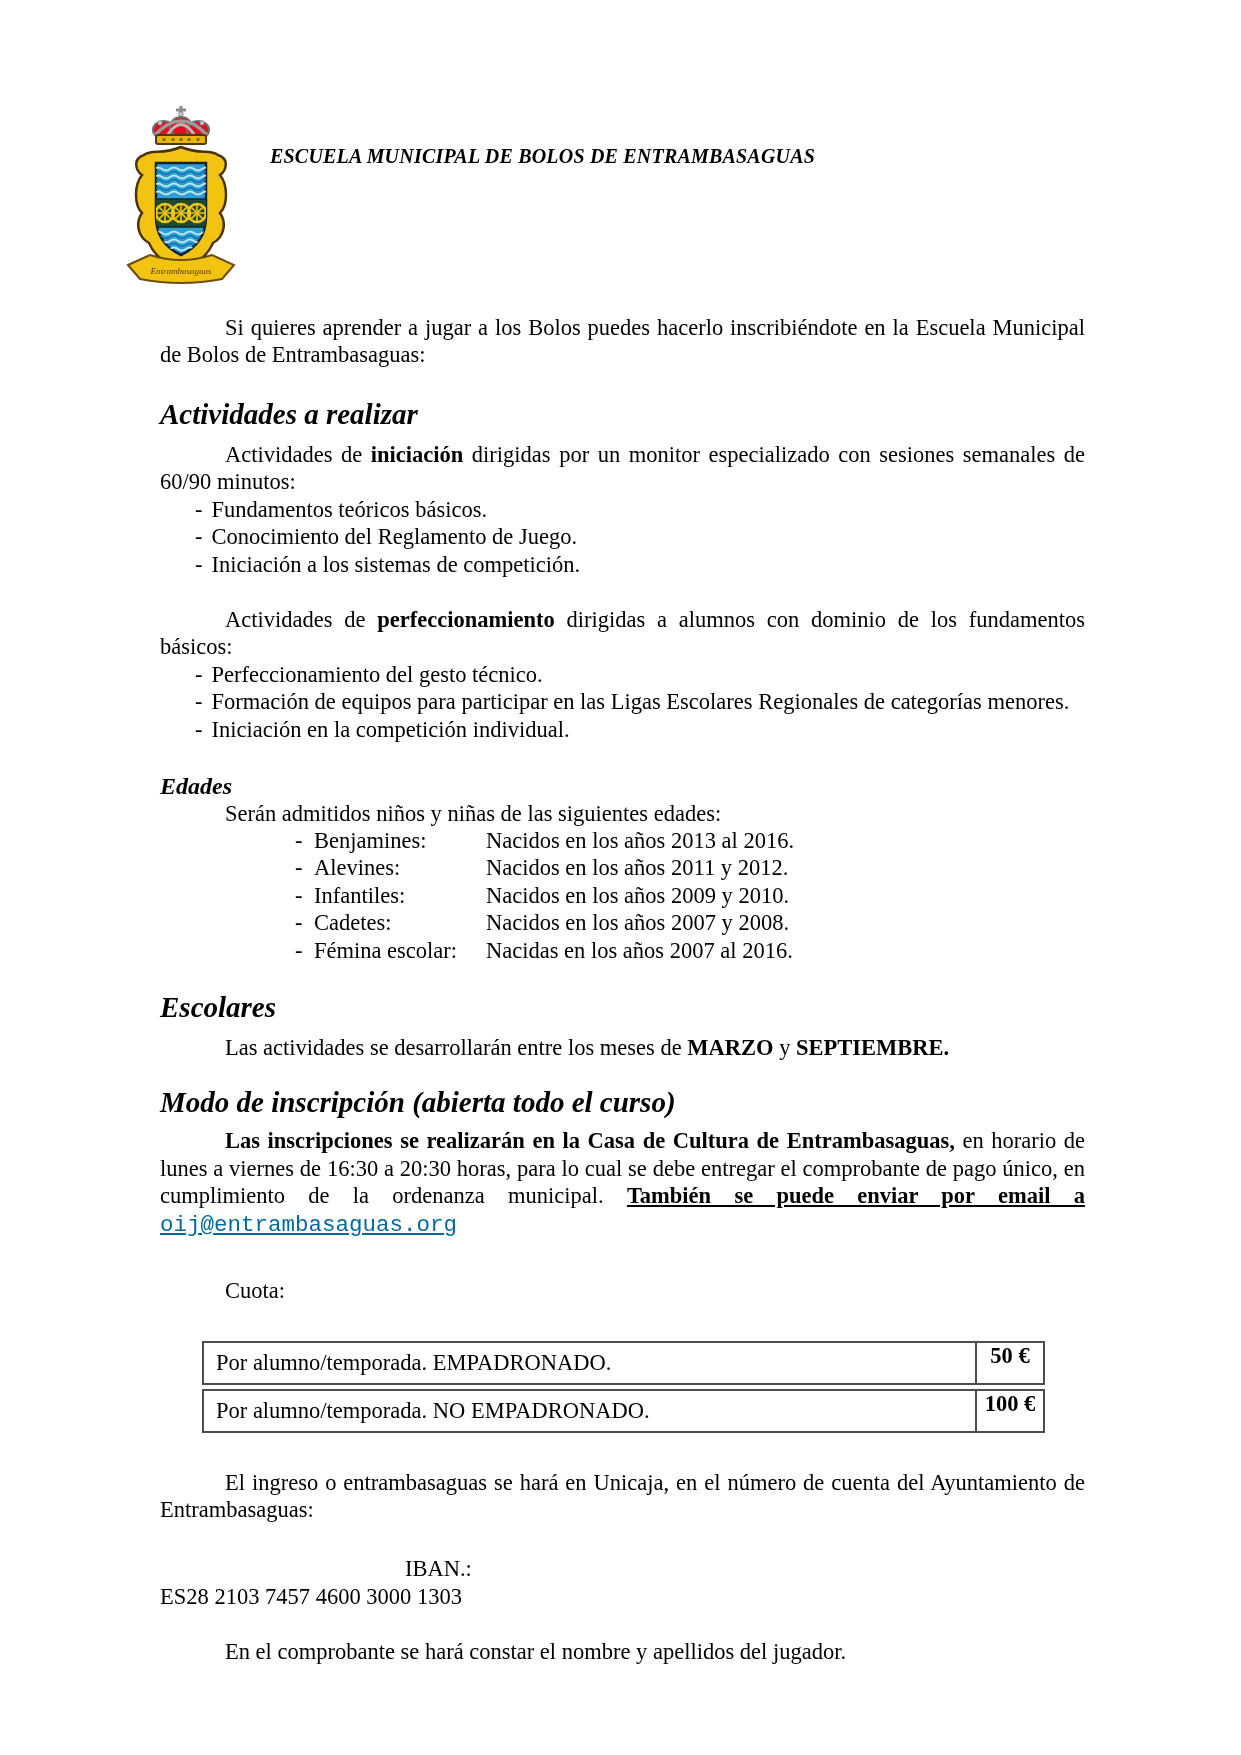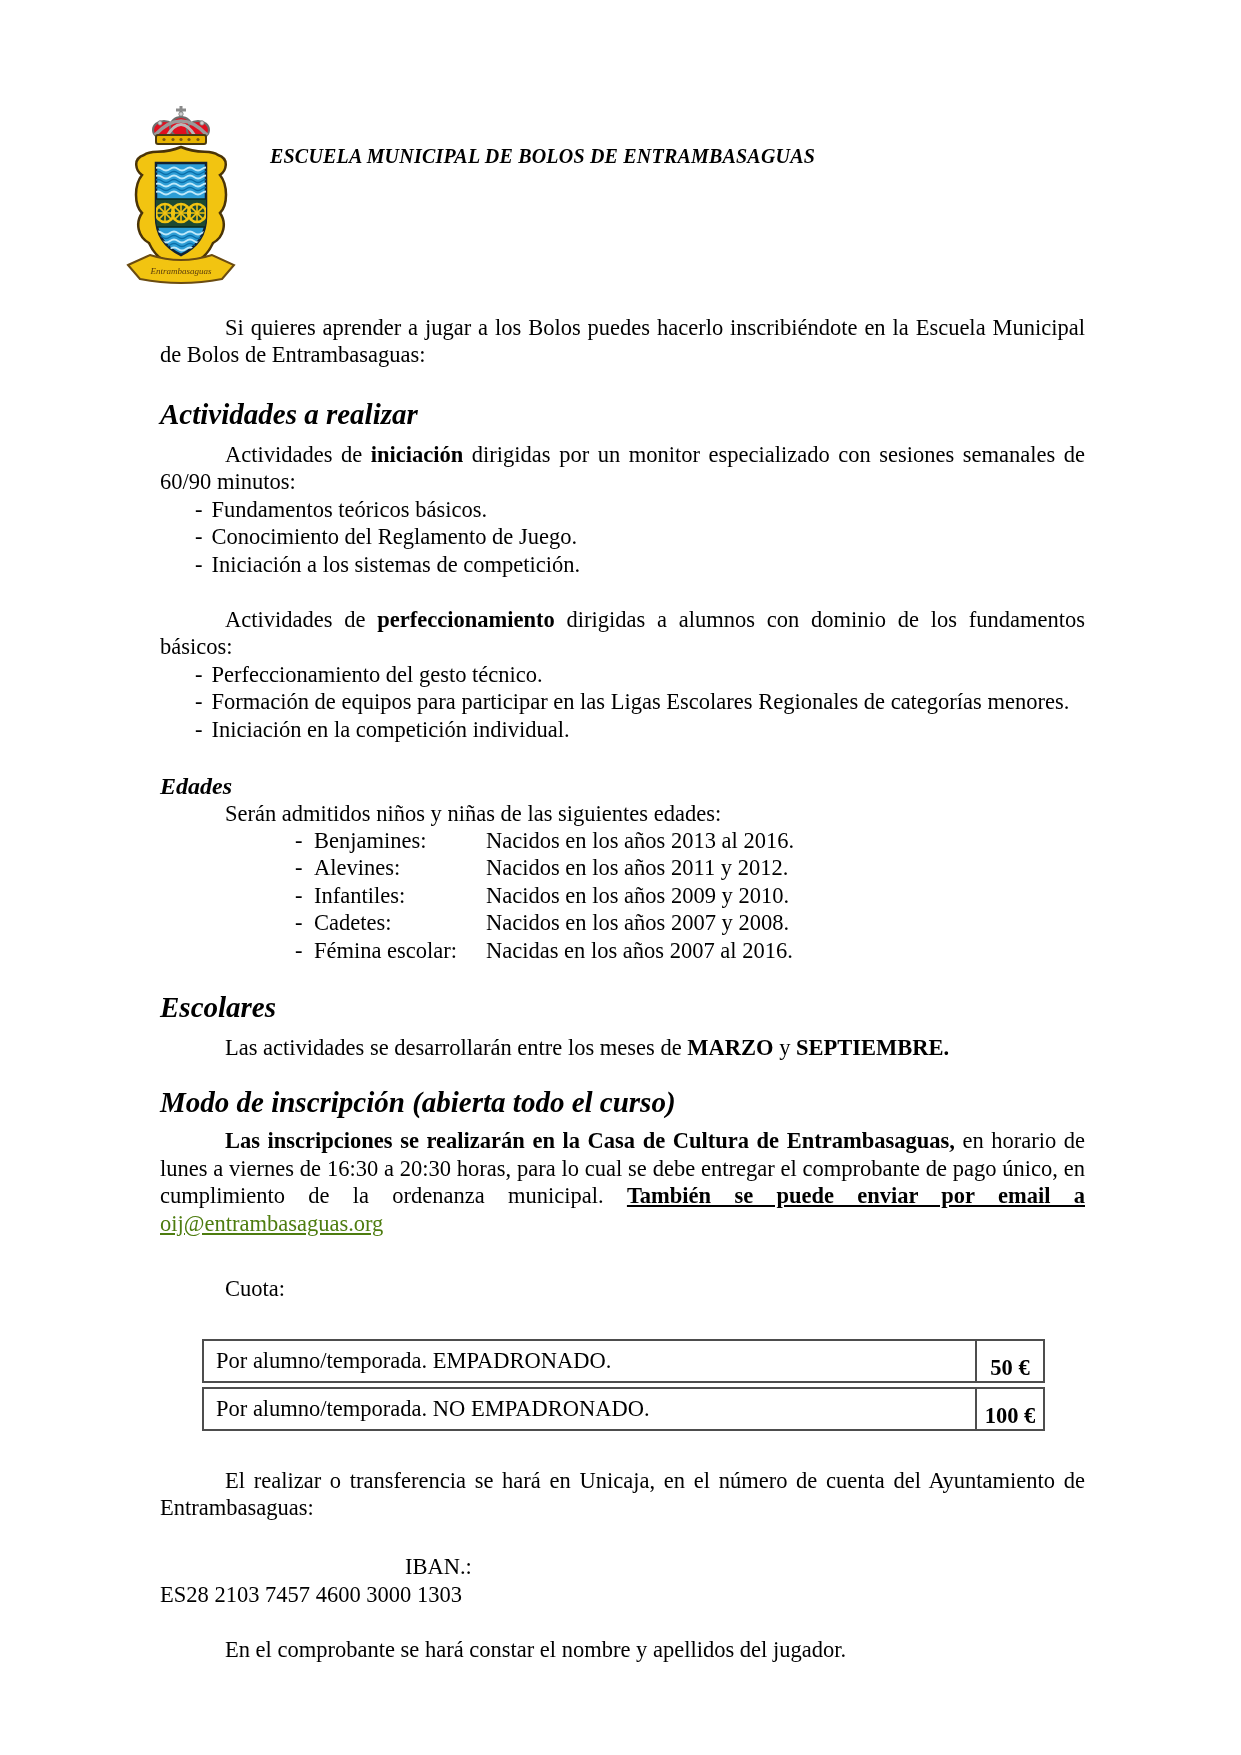--- a/index.html
+++ b/index.html
@@ -37,29 +37,29 @@
   .bullet { text-indent: 35px; }
   .dash { padding-right: 9px; }
   .para-gap { margin-top: 28px; }
 
   .edad-row { font-size: 22.5px; line-height: 1.22; margin-left: 135px; display: flex; }
   .edad-dash { width: 19px; flex: 0 0 auto; }
   .edad-label { width: 172px; flex: 0 0 auto; }
 
   b, .bold { font-weight: bold; }
   .bold-underline { font-weight: bold; text-decoration: underline; }
-  a.email-link { color: #4d7c0f; text-decoration: underline; cursor: pointer; }
+  a.email-link { color: #0369a1; text-decoration: underline; cursor: pointer; font-family: Liberation Mono, monospace; }
 
   .cuota { margin-top: 38px; text-indent: 65px; }
 
   
   .fee-table { margin: 36px 0 0 42px; width: 843px; }
   .fee-row {
     display: flex; border: 2px solid #4d4d4d; height: 44px;
-    align-items: flex-end; margin-bottom: 4px; box-sizing: border-box;
+    align-items: flex-start; margin-bottom: 4px; box-sizing: border-box;
   }
   .fee-concept {
     flex: 1 1 auto; font-size: 22.5px; padding-left: 12px;
     border-right: 2px solid #4d4d4d; height: 100%; display: flex; align-items: center;
     box-sizing: border-box;
   }
   .fee-price {
     flex: 0 0 66px; font-size: 22.5px; font-weight: bold;
     text-align: center;
   }
@@ -212,21 +212,21 @@
     <div class="fee-row">
       <div class="fee-concept">Por alumno/temporada. EMPADRONADO.</div>
       <div class="fee-price">50 €</div>
     </div>
     <div class="fee-row">
       <div class="fee-concept">Por alumno/temporada. NO EMPADRONADO.</div>
       <div class="fee-price">100 €</div>
     </div>
   </div>
 
-  <p class="indent ingreso">El realizar o transferencia se hará en Unicaja, en el número de cuenta del Ayuntamiento de Entrambasaguas:</p>
+  <p class="indent ingreso">El ingreso o entrambasaguas se hará en Unicaja, en el número de cuenta del Ayuntamiento de Entrambasaguas:</p>
 
   <div class="iban-row">
     <span class="iban-label">IBAN.:</span>
     <span class="iban-value">ES28 2103 7457 4600 3000 1303</span>
   </div>
 
   <p class="comprobante">En el comprobante se hará constar el nombre y apellidos del jugador.</p>
 
 </div>
 

